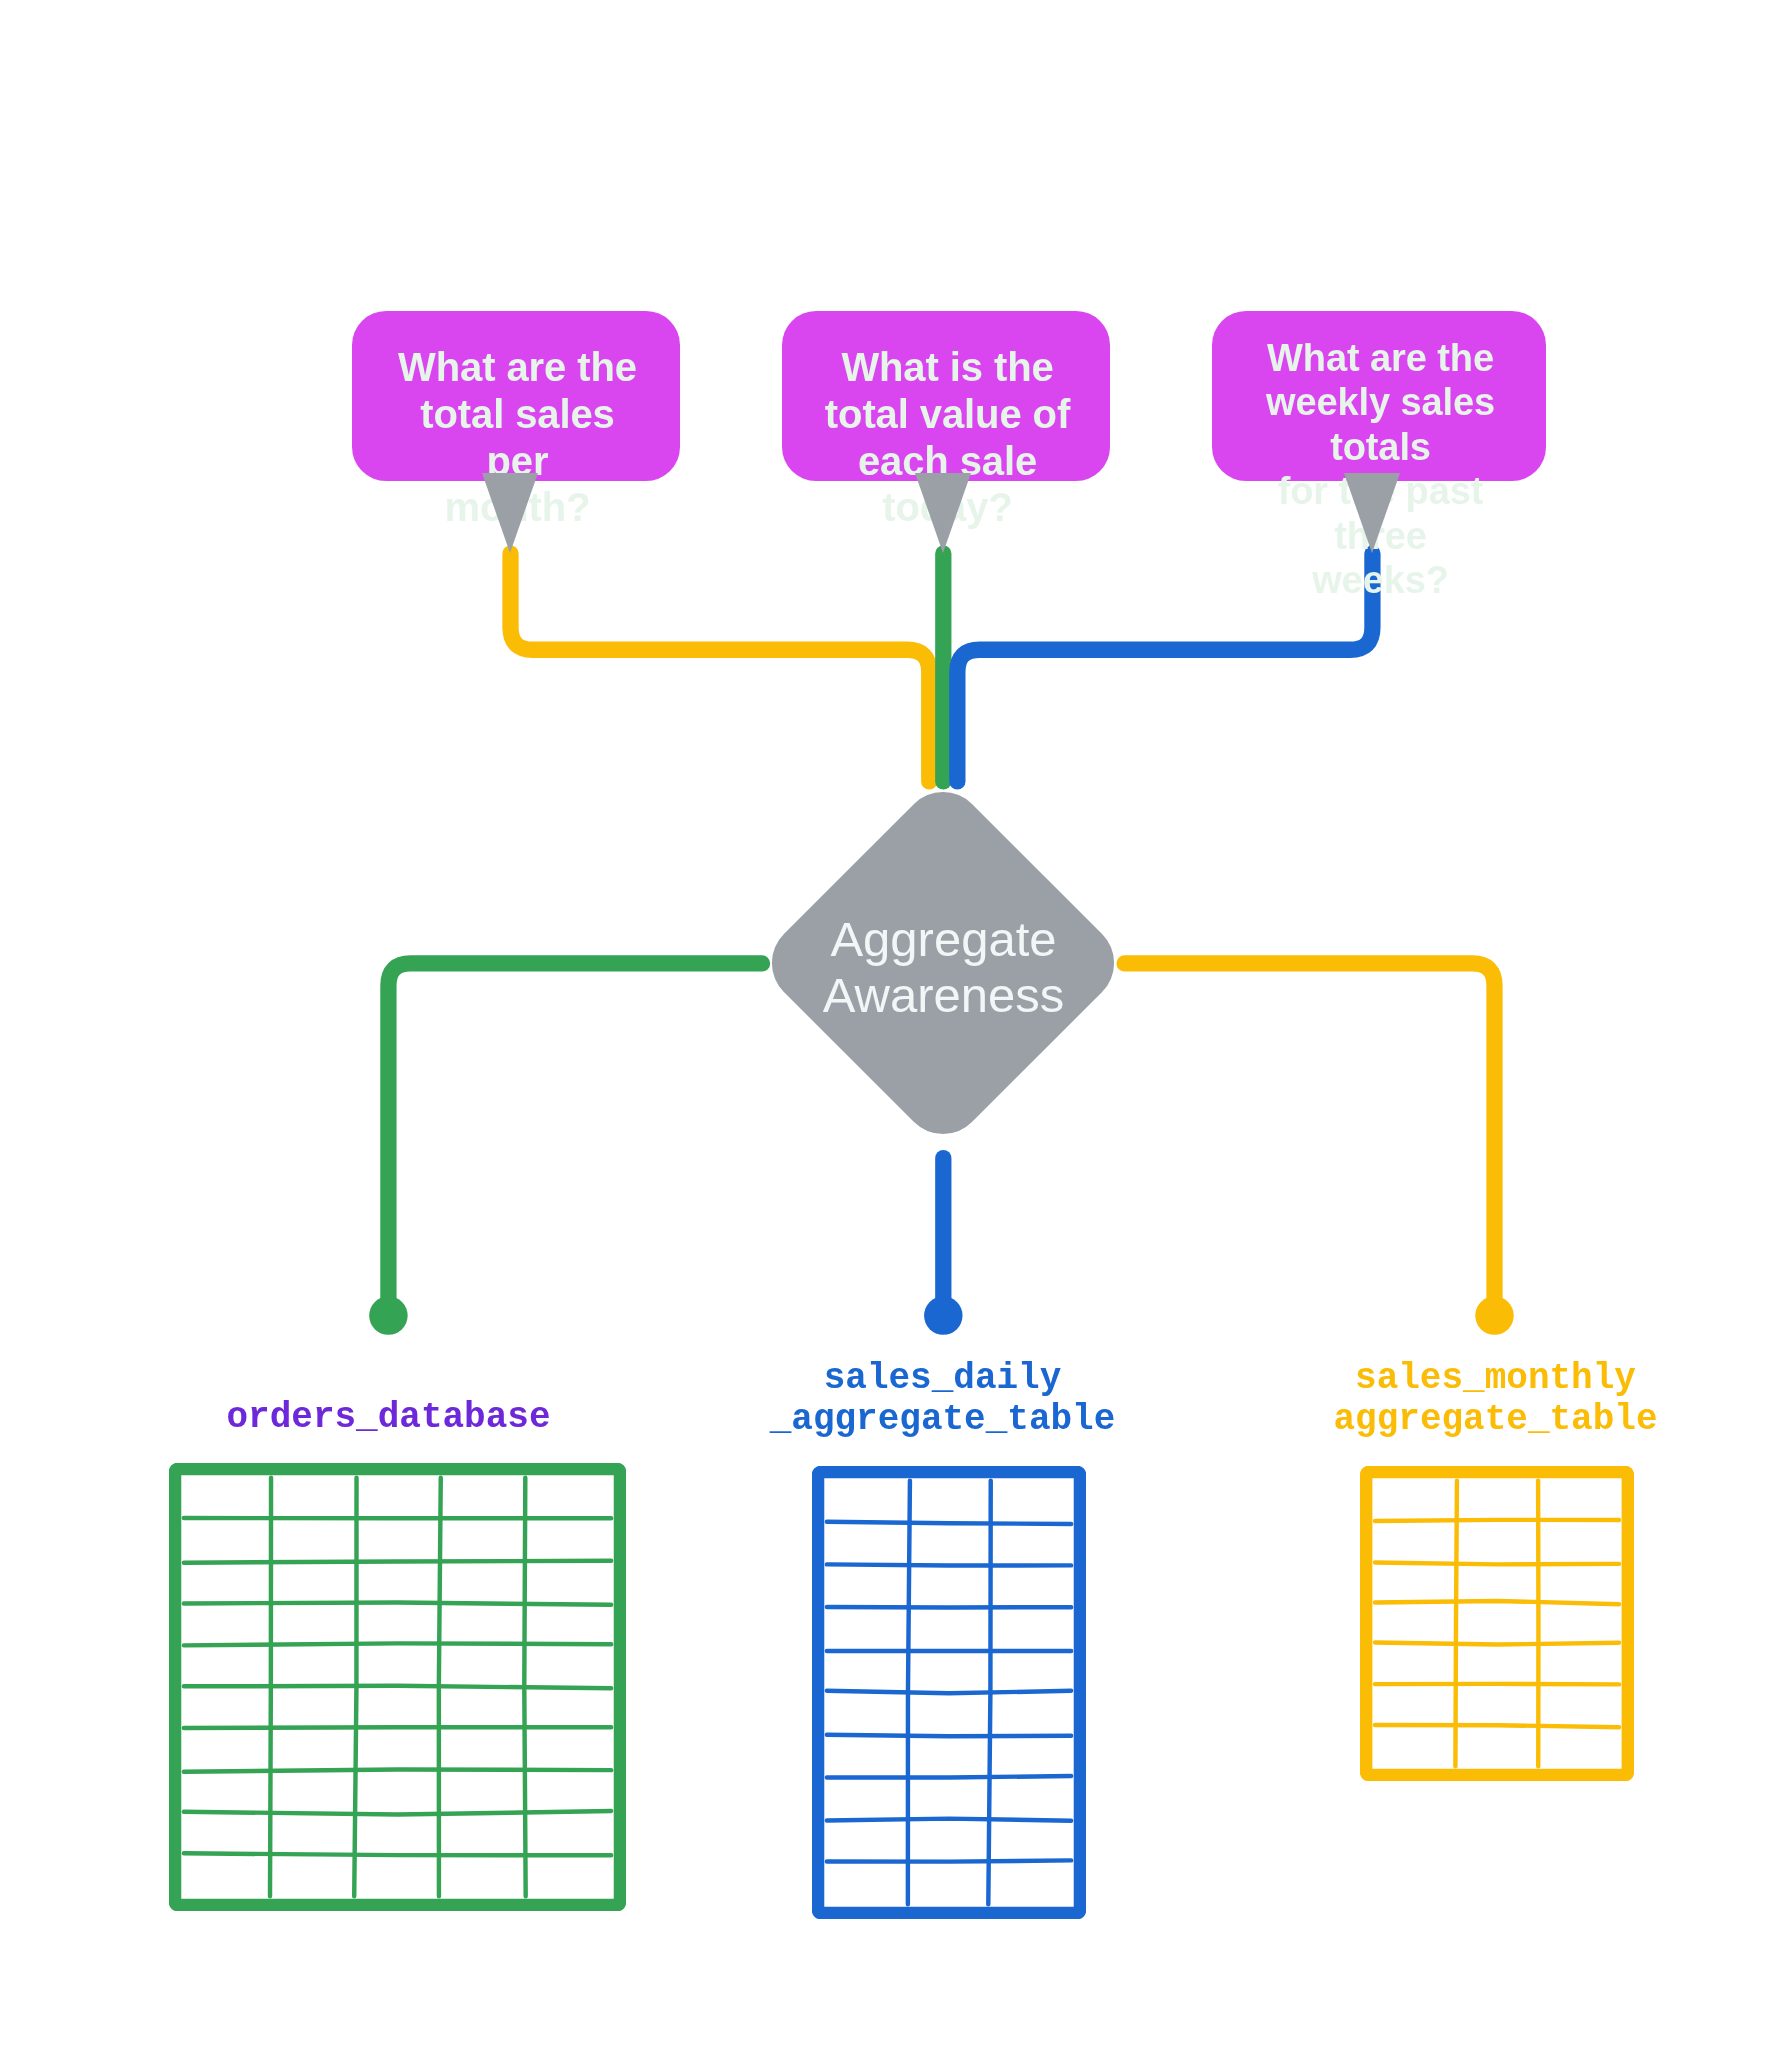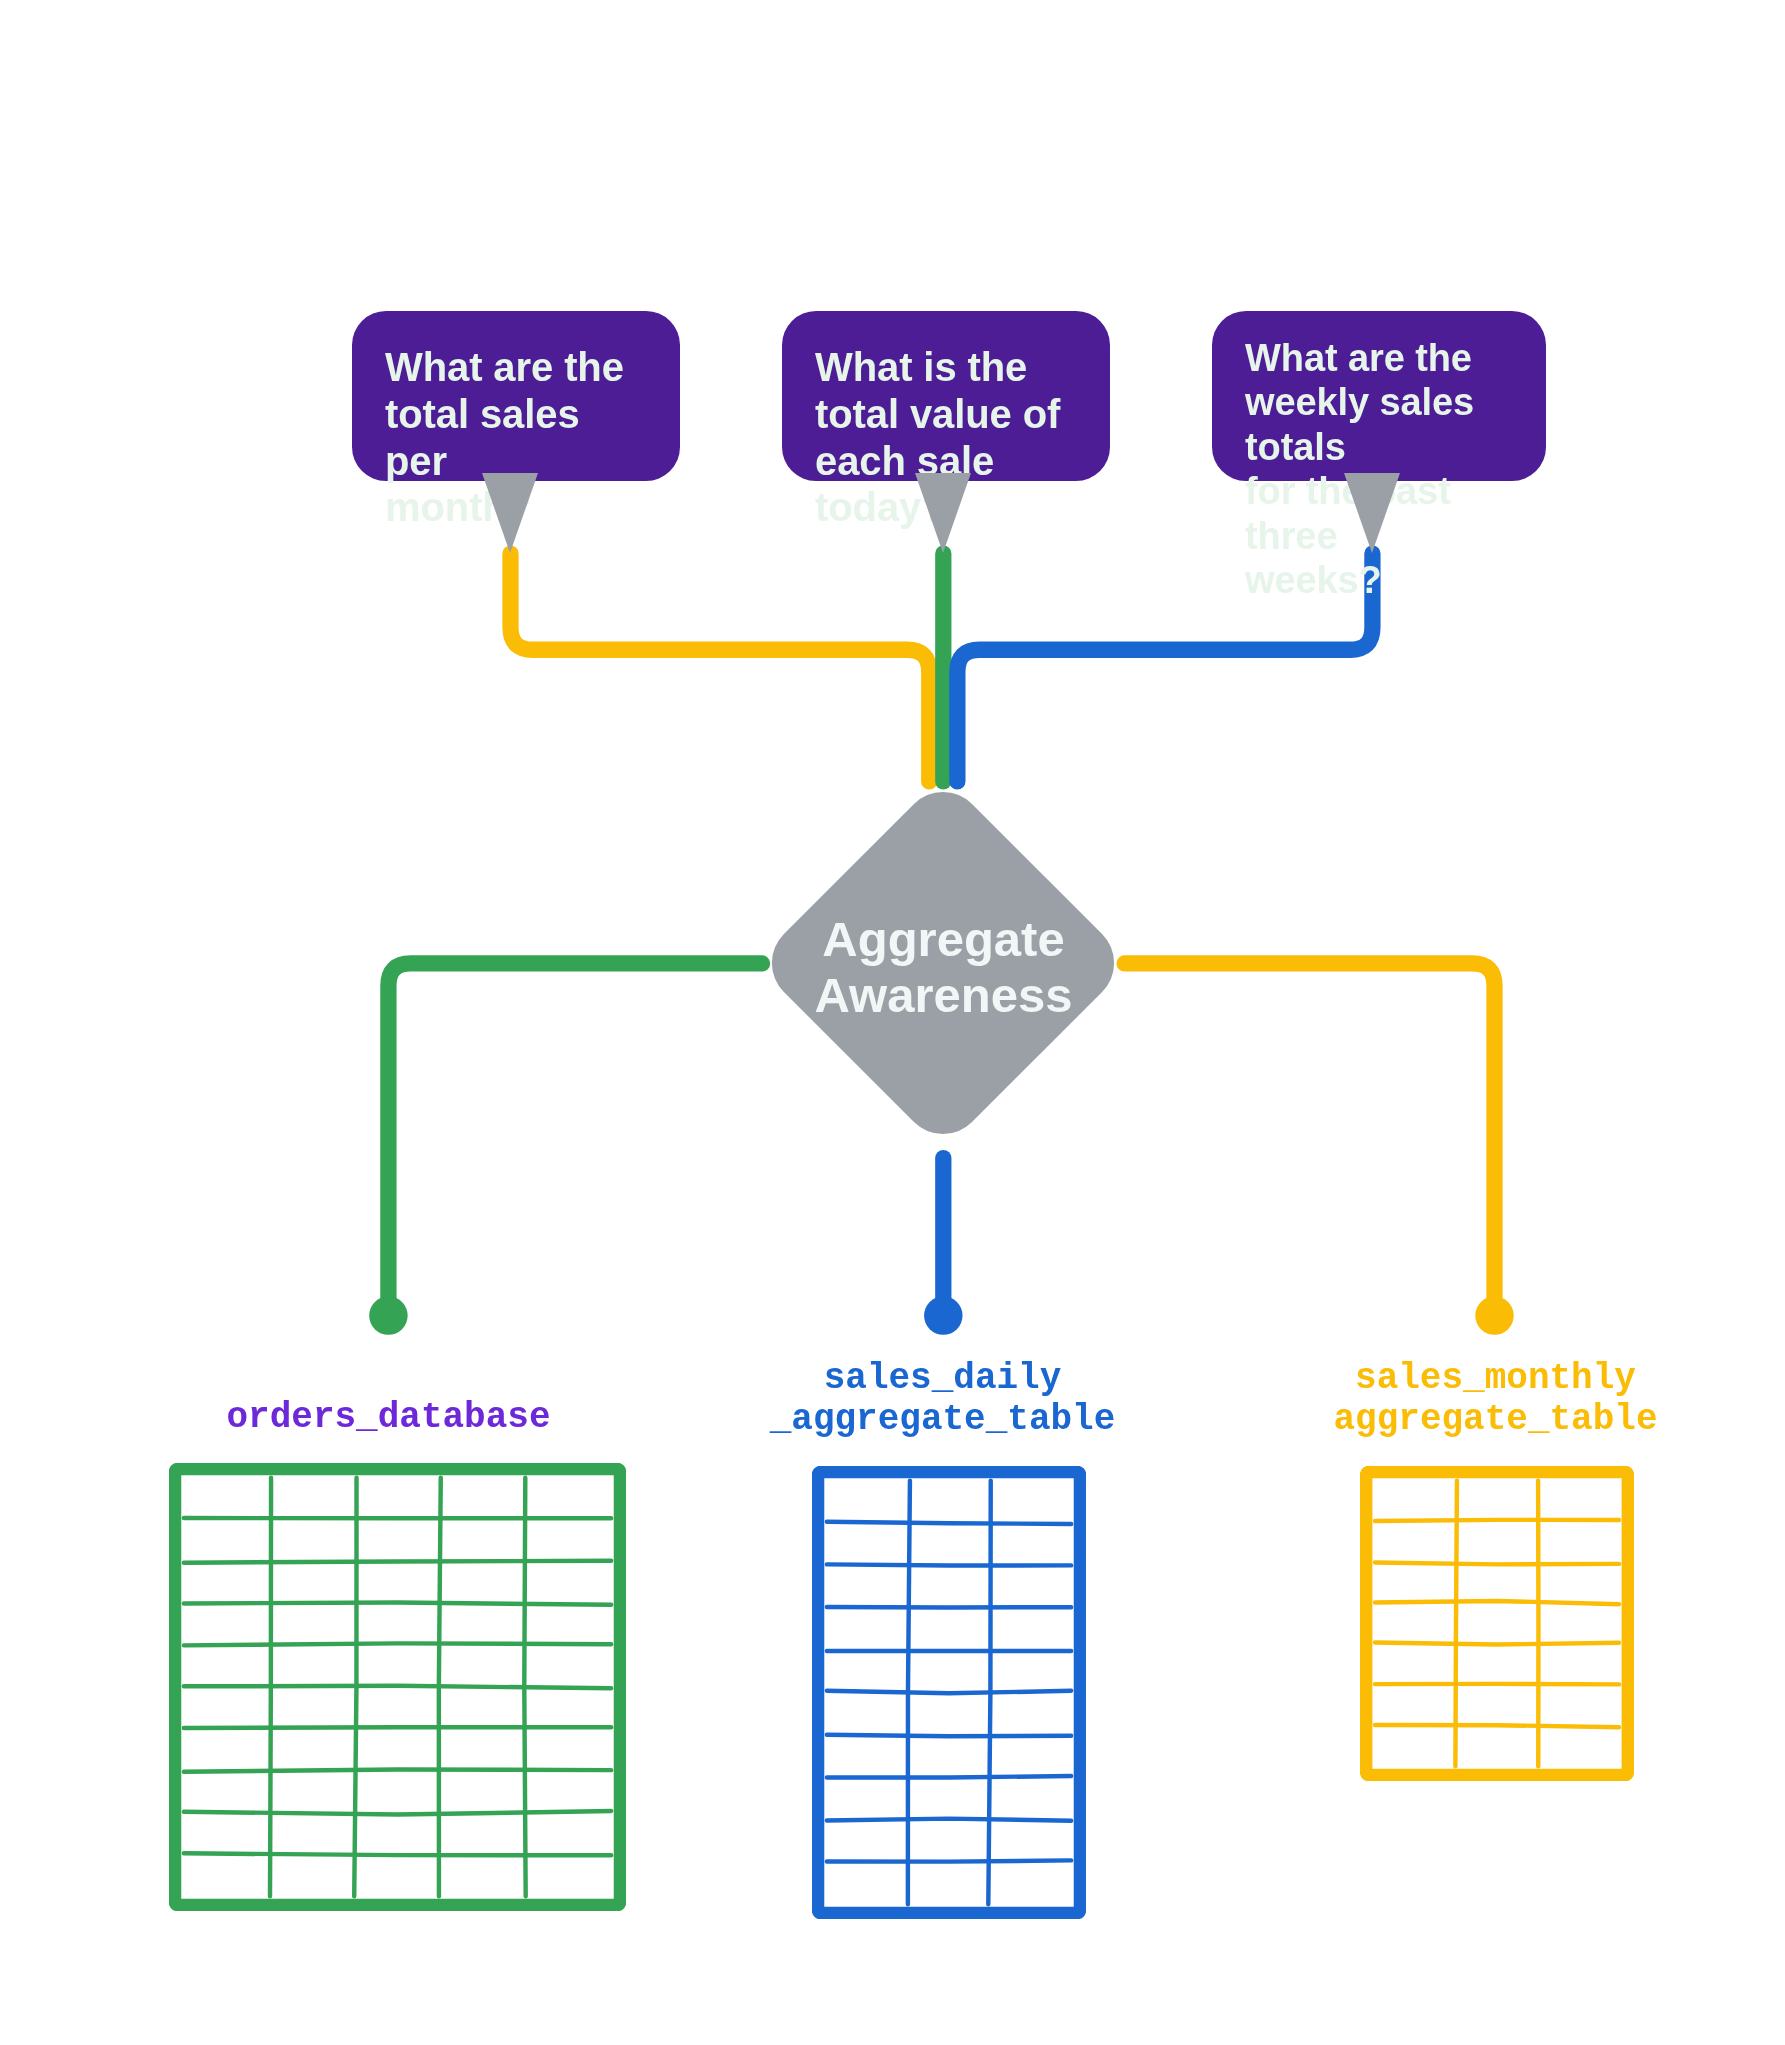--- a/index.html
+++ b/index.html
@@ -2,32 +2,32 @@
 <html style="font-size:12px"><head>
 <meta charset="utf-8">
 <style>
   html,body{margin:0;padding:0;background:#ffffff;}
   body{width:1786px;height:2046px;position:relative;overflow:hidden;
        font-family:"Liberation Sans",sans-serif;}
   #stage{position:absolute;left:0;top:0;width:1786px;height:2046px;}
   #wires{position:absolute;left:0;top:0;width:1786px;height:2046px;}
 
   
-  .bubble{position:absolute;background:#4c1d95;border-radius:34px;
-          box-sizing:border-box;padding:33px 30px 33px 33px;}
+  .bubble{position:absolute;background:#d946ef;border-radius:34px;
+          box-sizing:border-box;padding:33px 30px 33px 33px;text-align:center;}
   .bubble-text{color:#E6F4EA;font-weight:bold;font-size:40px;line-height:1.17;
                letter-spacing:-0.1px;white-space:pre-line;}
   .tail{position:absolute;width:0;height:0;border-left:28px solid transparent;
         border-right:28px solid transparent;border-top:80px solid #9AA0A6;}
 
   
   #diamond{position:absolute;width:266px;height:266px;background:#9AA0A6;
            border-radius:41px;transform:rotate(45deg);}
   #diamond-label{position:absolute;width:385px;text-align:center;color:#F1F7F6;
-                 font-weight:bold;font-size:49px;line-height:1.15;white-space:pre-line;}
+                 font-weight:normal;font-size:49px;line-height:1.15;white-space:pre-line;}
 
   
   .caption{position:absolute;text-align:center;font-family:"Liberation Mono",monospace;
            font-weight:bold;font-size:36px;line-height:1.14;white-space:pre-line;}
 
   
   .tbl{position:absolute;}
   .tbl svg{display:block;}
 </style>
 </head>

